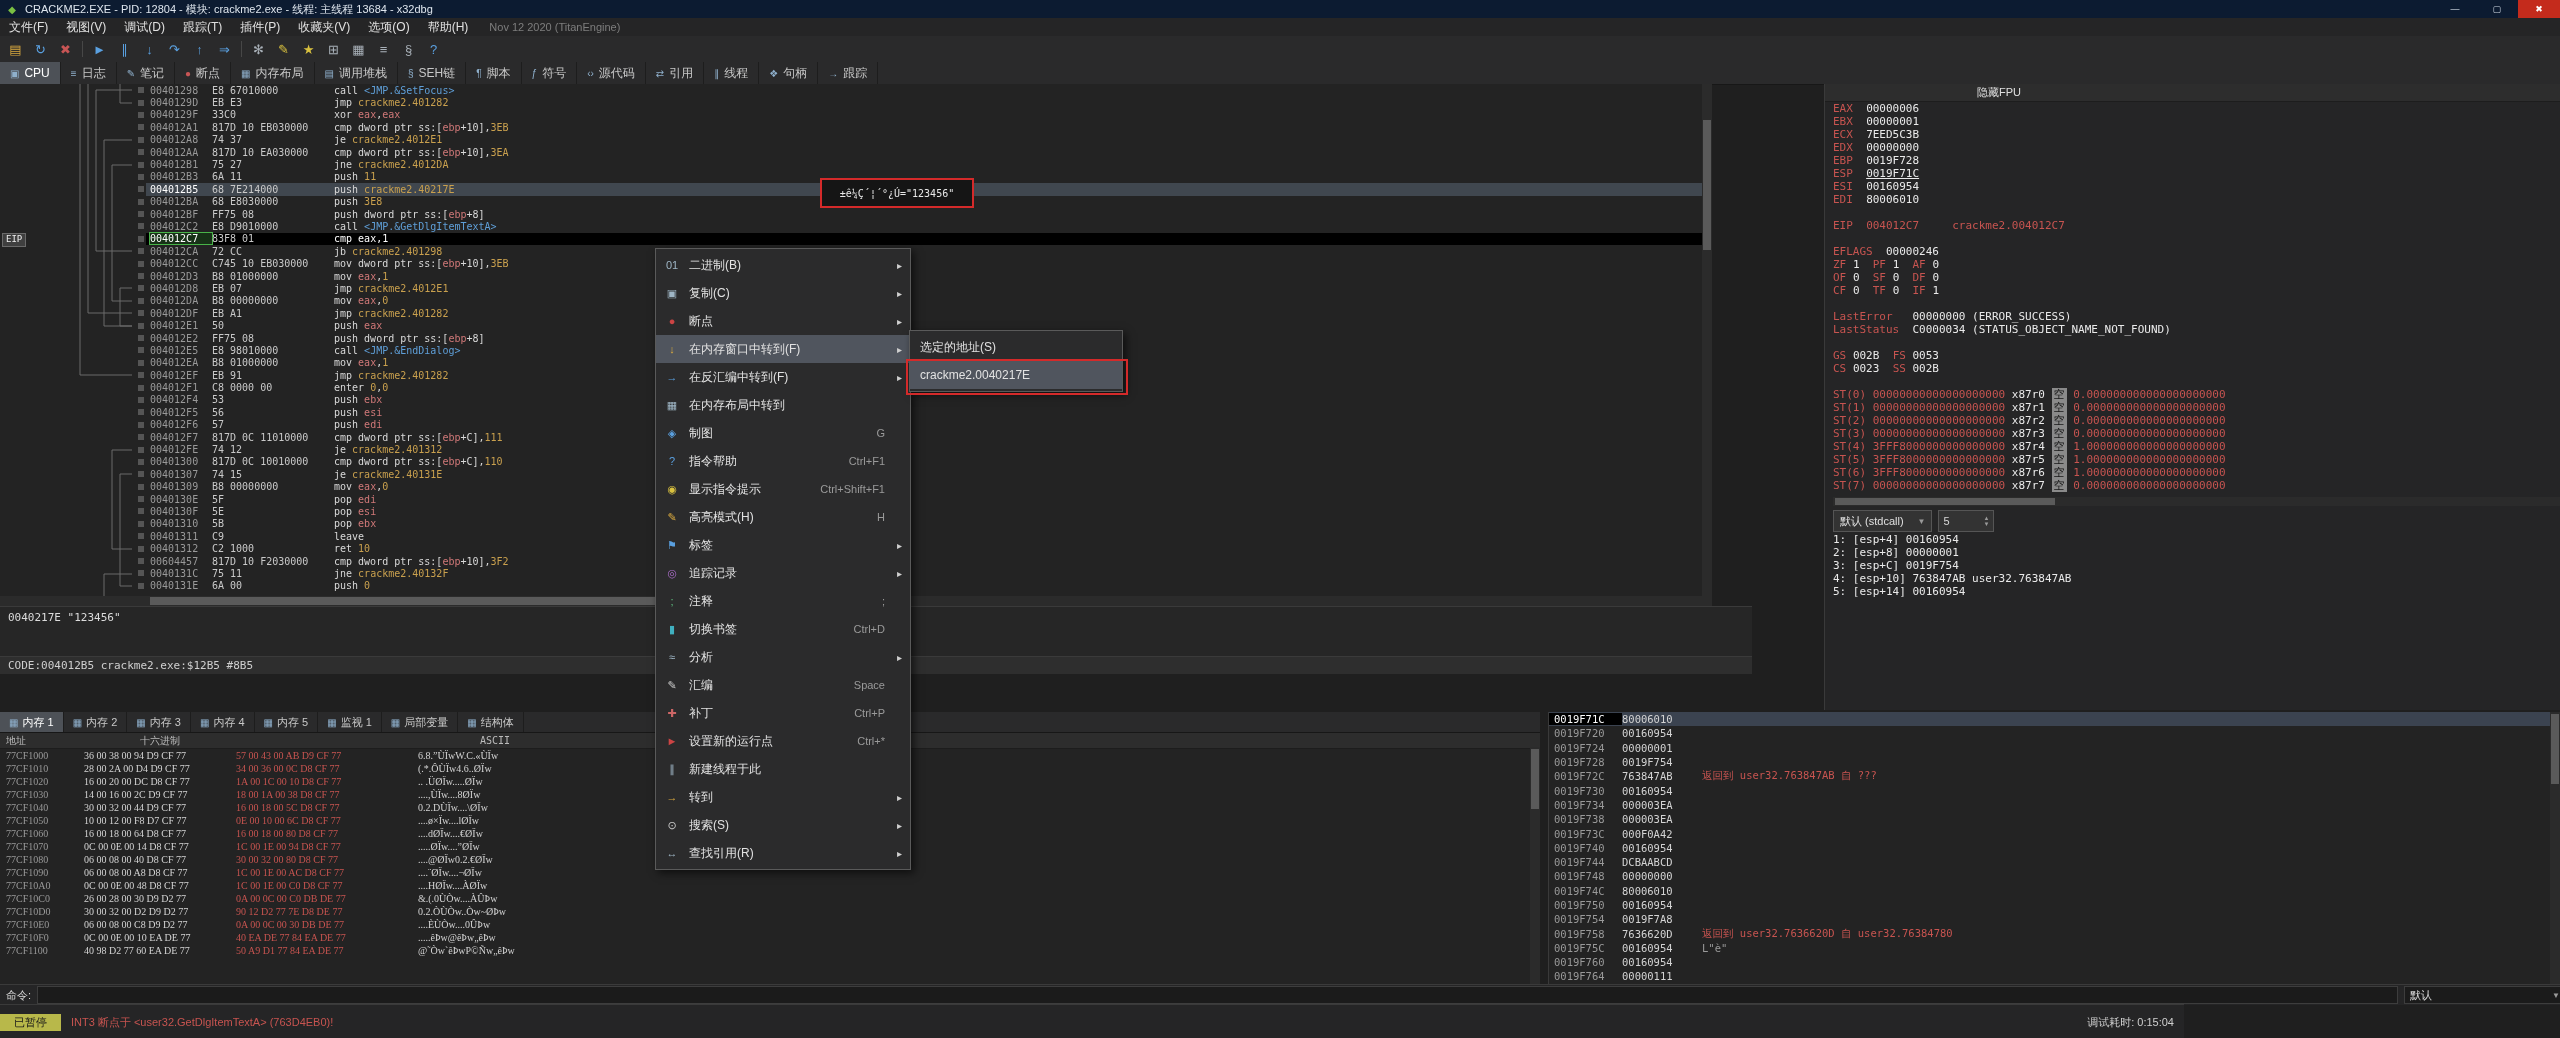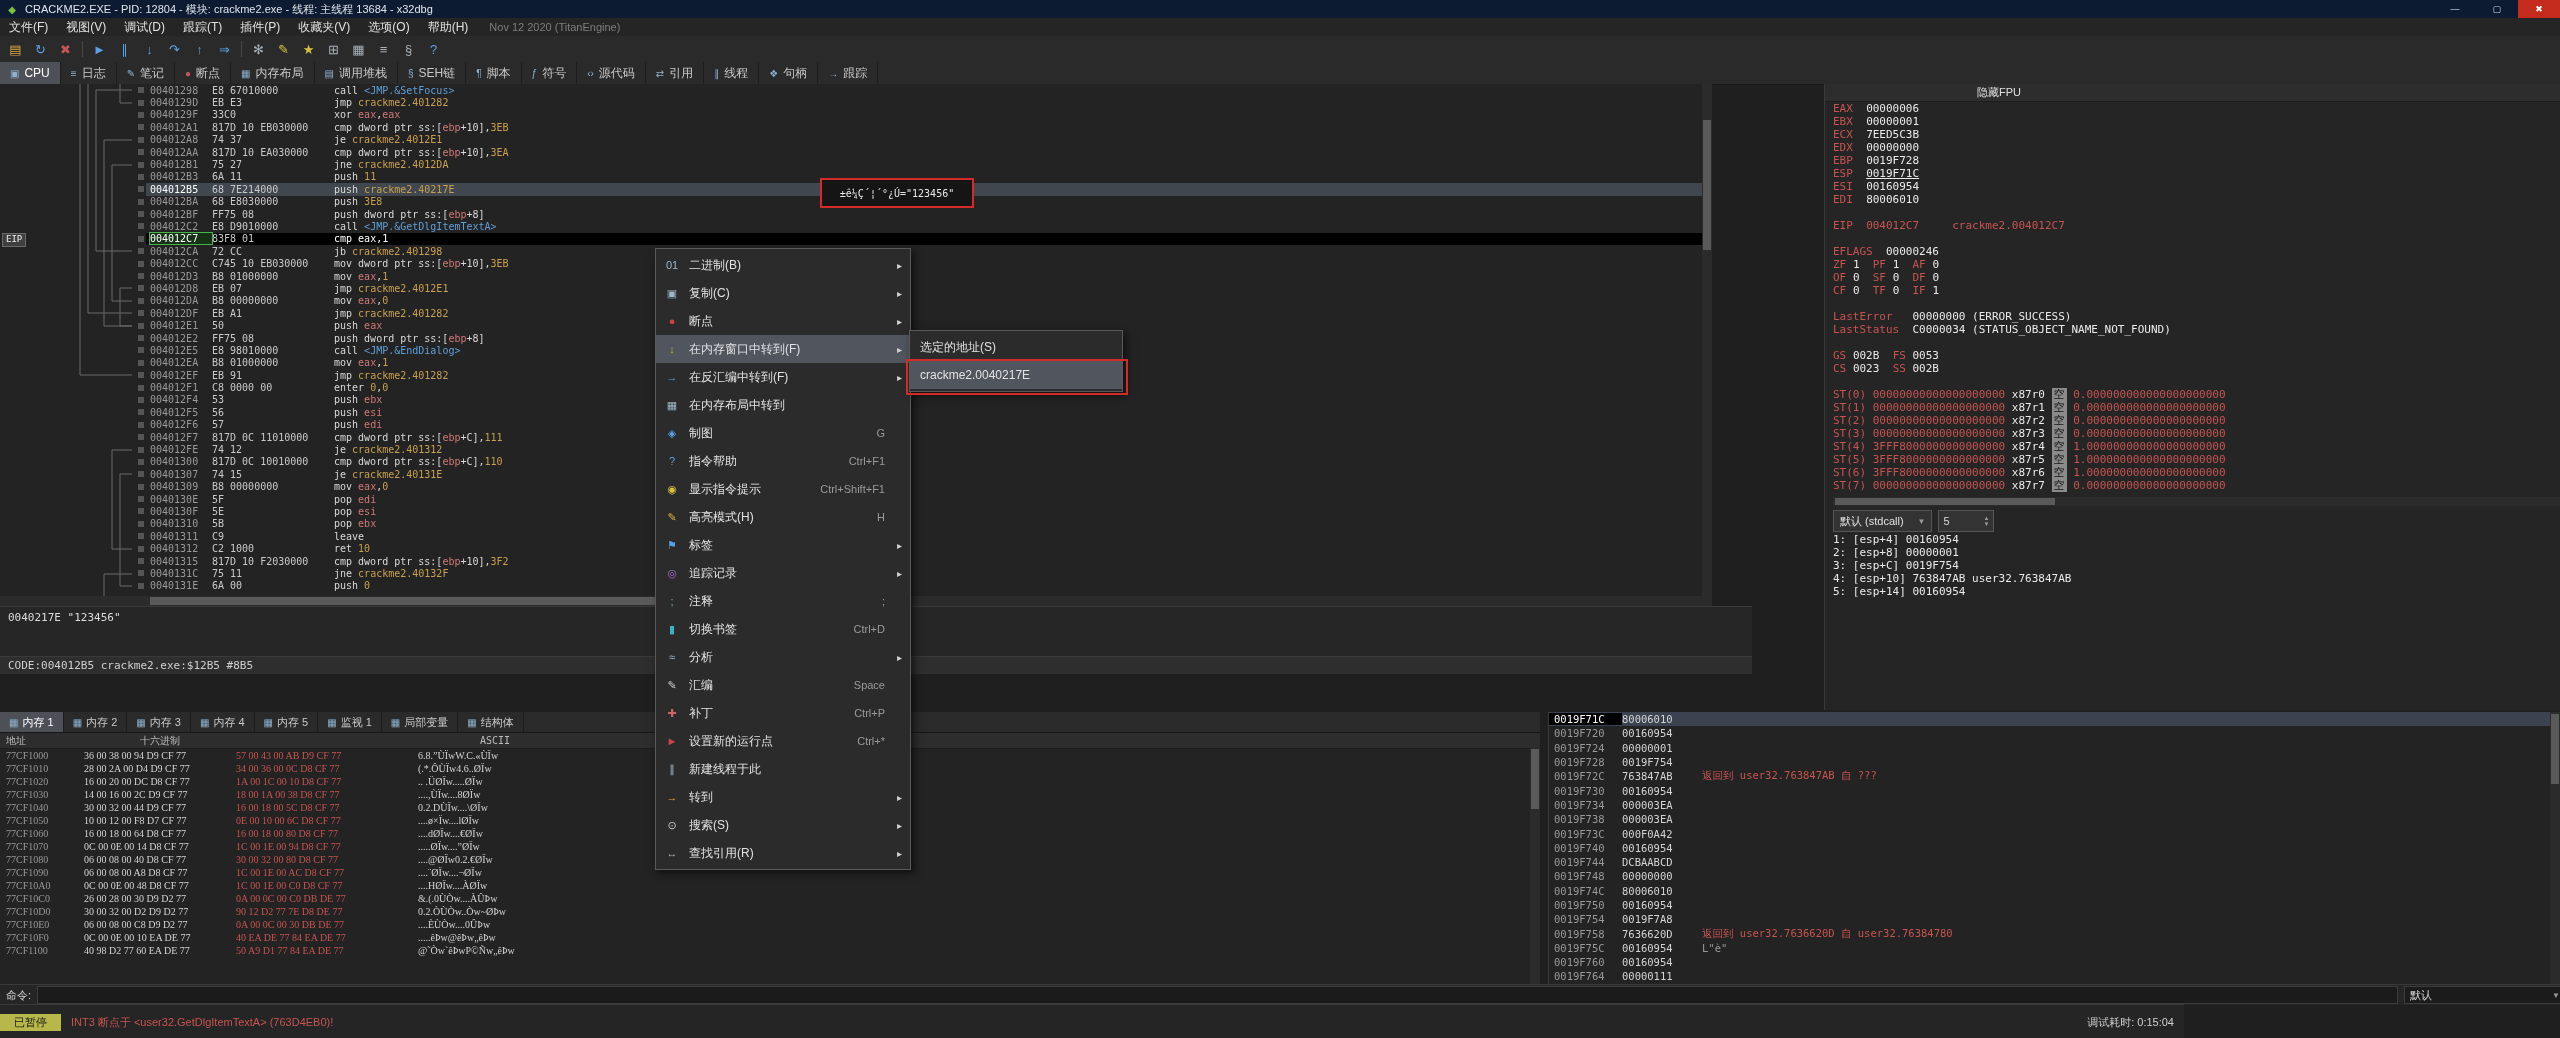--- a/index.html
+++ b/index.html
@@ -272,21 +272,21 @@
         <div class="drow"><span class="dot"></span><span class="addr">004012F7</span><span class="bytes">817D 0C 11010000</span><span class="instr"><span class="seg-m">cmp dword ptr ss:[</span><span class="seg-r">ebp</span><span class="seg-m">+C],</span><span class="seg-n">111</span></span></div>
         <div class="drow"><span class="dot"></span><span class="addr">004012FE</span><span class="bytes">74 12</span><span class="instr"><span class="seg-m">je </span><span class="seg-a">crackme2.401312</span></span></div>
         <div class="drow"><span class="dot"></span><span class="addr">00401300</span><span class="bytes">817D 0C 10010000</span><span class="instr"><span class="seg-m">cmp dword ptr ss:[</span><span class="seg-r">ebp</span><span class="seg-m">+C],</span><span class="seg-n">110</span></span></div>
         <div class="drow"><span class="dot"></span><span class="addr">00401307</span><span class="bytes">74 15</span><span class="instr"><span class="seg-m">je </span><span class="seg-a">crackme2.40131E</span></span></div>
         <div class="drow"><span class="dot"></span><span class="addr">00401309</span><span class="bytes">B8 00000000</span><span class="instr"><span class="seg-m">mov </span><span class="seg-r">eax</span><span class="seg-m">,</span><span class="seg-n">0</span></span></div>
         <div class="drow"><span class="dot"></span><span class="addr">0040130E</span><span class="bytes">5F</span><span class="instr"><span class="seg-m">pop </span><span class="seg-r">edi</span></span></div>
         <div class="drow"><span class="dot"></span><span class="addr">0040130F</span><span class="bytes">5E</span><span class="instr"><span class="seg-m">pop </span><span class="seg-r">esi</span></span></div>
         <div class="drow"><span class="dot"></span><span class="addr">00401310</span><span class="bytes">5B</span><span class="instr"><span class="seg-m">pop </span><span class="seg-r">ebx</span></span></div>
         <div class="drow"><span class="dot"></span><span class="addr">00401311</span><span class="bytes">C9</span><span class="instr"><span class="seg-m">leave</span></span></div>
         <div class="drow"><span class="dot"></span><span class="addr">00401312</span><span class="bytes">C2 1000</span><span class="instr"><span class="seg-m">ret </span><span class="seg-n">10</span></span></div>
-        <div class="drow"><span class="dot"></span><span class="addr">00401315</span><span class="bytes">817D 10 F2030000</span><span class="instr"><span class="seg-m">cmp dword ptr ss:[</span><span class="seg-r">ebp</span><span class="seg-m">+10],</span><span class="seg-n">3F2</span></span></div>
+        <div class="drow"><span class="dot"></span><span class="addr">00604457</span><span class="bytes">817D 10 F2030000</span><span class="instr"><span class="seg-m">cmp dword ptr ss:[</span><span class="seg-r">ebp</span><span class="seg-m">+10],</span><span class="seg-n">3F2</span></span></div>
         <div class="drow"><span class="dot"></span><span class="addr">0040131C</span><span class="bytes">75 11</span><span class="instr"><span class="seg-m">jne </span><span class="seg-a">crackme2.40132F</span></span></div>
         <div class="drow"><span class="dot"></span><span class="addr">0040131E</span><span class="bytes">6A 00</span><span class="instr"><span class="seg-m">push </span><span class="seg-n">0</span></span></div>
       </div>
   </div>
   <div id="eip-badge" class="abs mono">EIP</div>
 
   <div id="dis-vscroll" class="abs vscroll">
     <div class="vthumb" style="top:36px;height:130px"></div>
   </div>
   <div id="dis-hscroll" class="abs hscroll">

